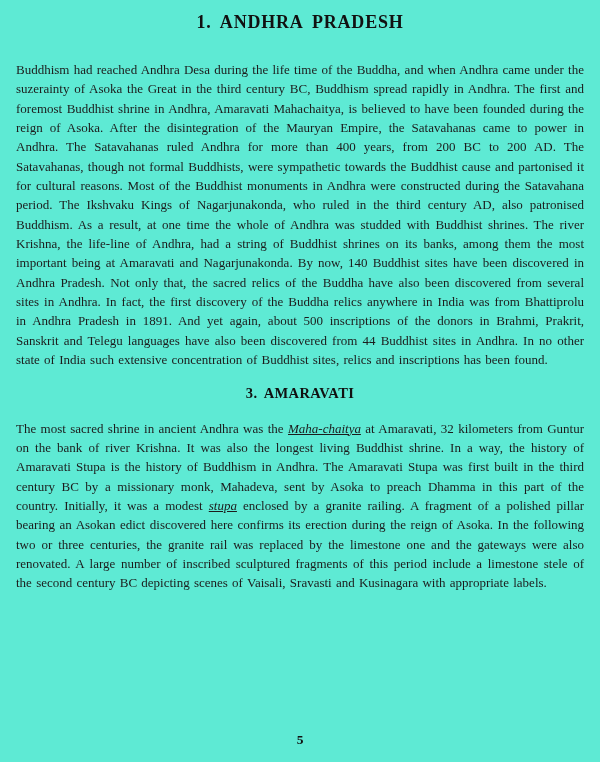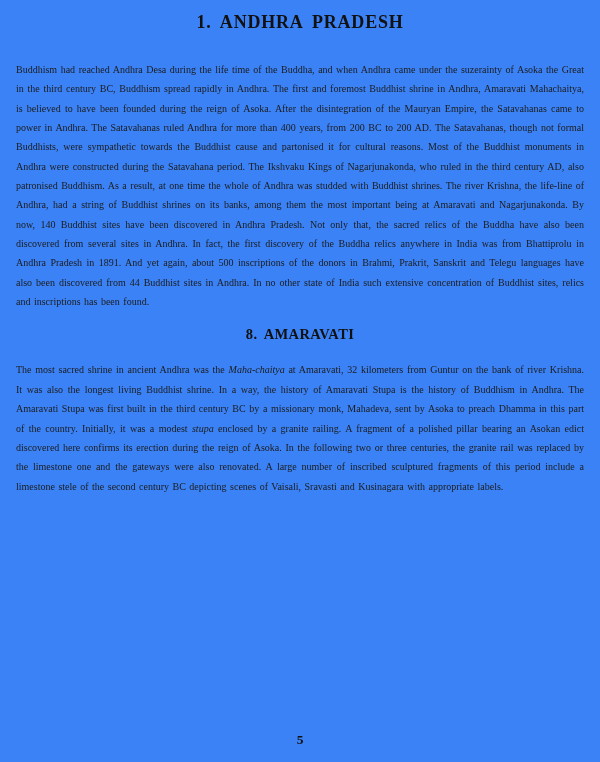--- a/index.html
+++ b/index.html
@@ -6,55 +6,55 @@
     margin: 0;
     padding: 0;
     background: #e8e8e6;
   }
   .page {
     position: relative;
     width: 600px;
     height: 762px;
     margin: 0 auto;
     box-sizing: border-box;
-    background: #3b82f6;
+    background: #5eead4;
     color: #1c1c1c;
     font-family: "Liberation Serif", "DejaVu Serif", serif;
     padding: 10px 16px 0 16px;
     overflow: hidden;
   }
   .chapter-title {
     margin: 2px 0 27px 0;
     text-align: center;
     font-size: 18px;
     font-weight: bold;
     letter-spacing: 0.8px;
     word-spacing: 4px;
     color: #111;
   }
   .body-text p.para {
     margin: 0;
-    font-size: 10px;
+    font-size: 13px;
     line-height: 19.35px;
     text-align: justify;
     word-spacing: 1px;
   }
   .body-text p.para.indent {
     text-indent: 24px;
   }
   .section-heading {
     margin: 15px 0 17px 0;
     text-align: center;
     font-size: 14.5px;
     font-weight: bold;
     letter-spacing: 0.4px;
     word-spacing: 3px;
     color: #111;
   }
-  .italic { font-style: italic; }
+  .italic { font-style: italic; text-decoration: underline; }
   .page-number {
     position: absolute;
     left: 0;
     right: 0;
     bottom: 14px;
     text-align: center;
     font-size: 13.5px;
     font-weight: bold;
     color: #111;
   }
@@ -62,20 +62,20 @@
 </head>
 <body>
 
 <div class="page">
   <h1 class="chapter-title">1. ANDHRA PRADESH</h1>
 
   <div class="body-text">
       <p class="para"><span>Buddhism had reached Andhra Desa during the life time of the Buddha, and when Andhra came under the suzerainty of Asoka the Great in the third century BC, Buddhism spread rapidly in Andhra. The first and foremost Buddhist shrine in Andhra, Amaravati Mahachaitya, is believed to have been founded during the reign of Asoka. After the disintegration of the Mauryan Empire, the Satavahanas came to power in Andhra. The Satavahanas ruled Andhra for more than 400 years, from 200 BC to 200 AD. The Satavahanas, though not formal Buddhists, were sympathetic towards the Buddhist cause and partonised it for cultural reasons. Most of the Buddhist monuments in Andhra were constructed during the Satavahana period. The Ikshvaku Kings of Nagarjunakonda, who ruled in the third century AD, also patronised Buddhism. As a result, at one time the whole of Andhra was studded with Buddhist shrines. The river Krishna, the life-line of Andhra, had a string of Buddhist shrines on its banks, among them the most important being at Amaravati and Nagarjunakonda. By now, 140 Buddhist sites have been discovered in Andhra Pradesh. Not only that, the sacred relics of the Buddha have also been discovered from several sites in Andhra. In fact, the first discovery of the Buddha relics anywhere in India was from Bhattiprolu in Andhra Pradesh in 1891. And yet again, about 500 inscriptions of the donors in Brahmi, Prakrit, Sanskrit and Telegu languages have also been discovered from 44 Buddhist sites in Andhra. In no other state of India such extensive concentration of Buddhist sites, relics and inscriptions has been found.</span></p>
     </div>
 
-  <h2 class="section-heading">8. AMARAVATI</h2>
+  <h2 class="section-heading">3. AMARAVATI</h2>
 
   <div class="body-text">
       <p class="para"><span>The most sacred shrine in ancient Andhra was the </span><span class="italic">Maha-chaitya</span><span> at Amaravati, 32 kilometers from Guntur on the bank of river Krishna. It was also the longest living Buddhist shrine. In a way, the history of Amaravati Stupa is the history of Buddhism in Andhra. The Amaravati Stupa was first built in the third century BC by a missionary monk, Mahadeva, sent by Asoka to preach Dhamma in this part of the country. Initially, it was a modest </span><span class="italic">stupa</span><span> enclosed by a granite railing. A fragment of a polished pillar bearing an Asokan edict discovered here confirms its erection during the reign of Asoka. In the following two or three centuries, the granite rail was replaced by the limestone one and the gateways were also renovated. A large number of inscribed sculptured fragments of this period include a limestone stele of the second century BC depicting scenes of Vaisali, Sravasti and Kusinagara with appropriate labels.</span></p>
     </div>
 
   <div class="page-number">5</div>
 </div>
 
 </body></html>

